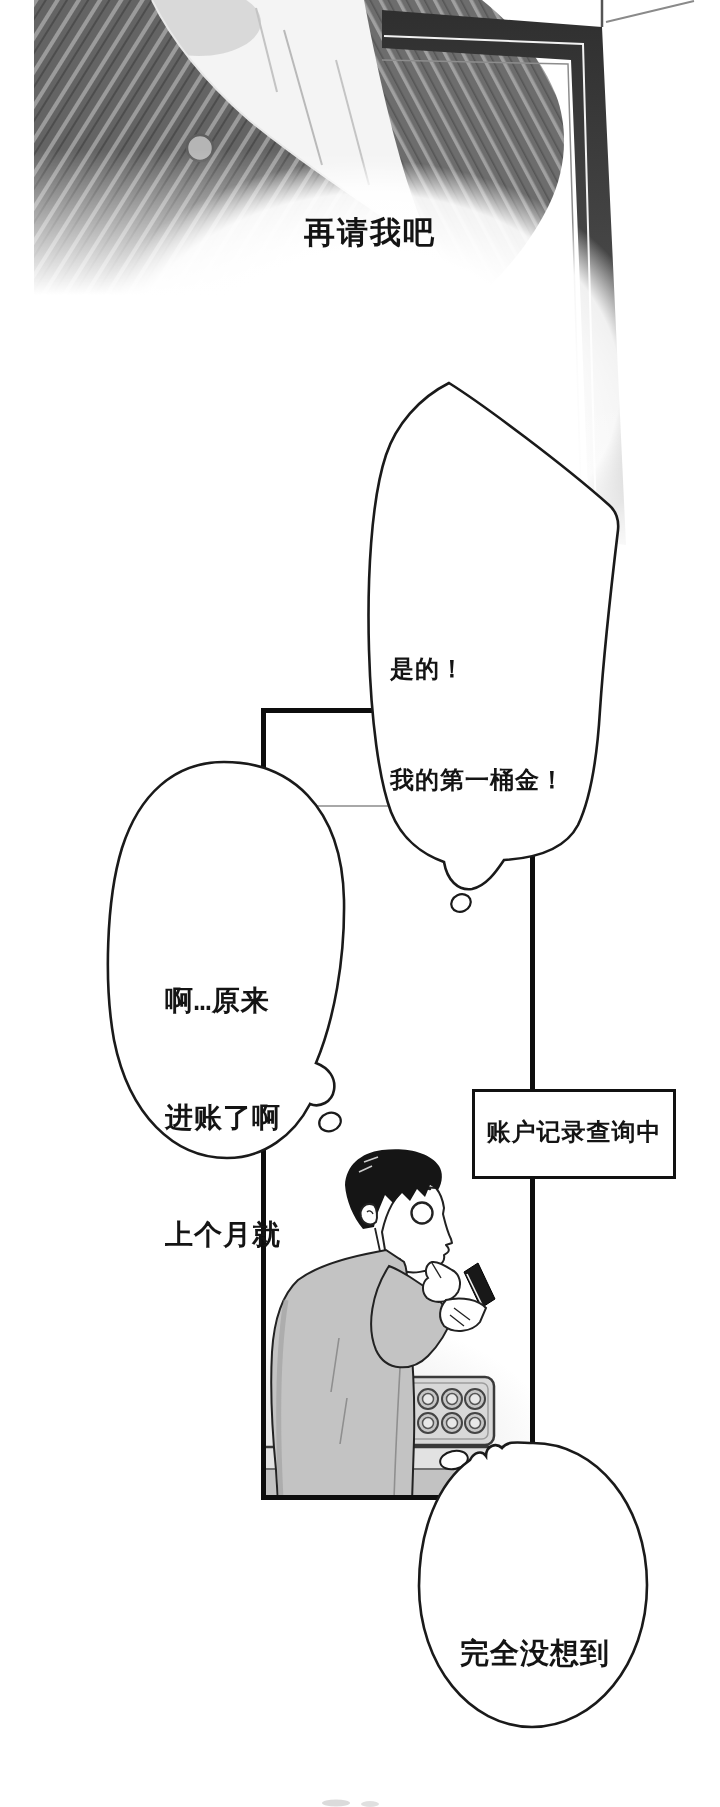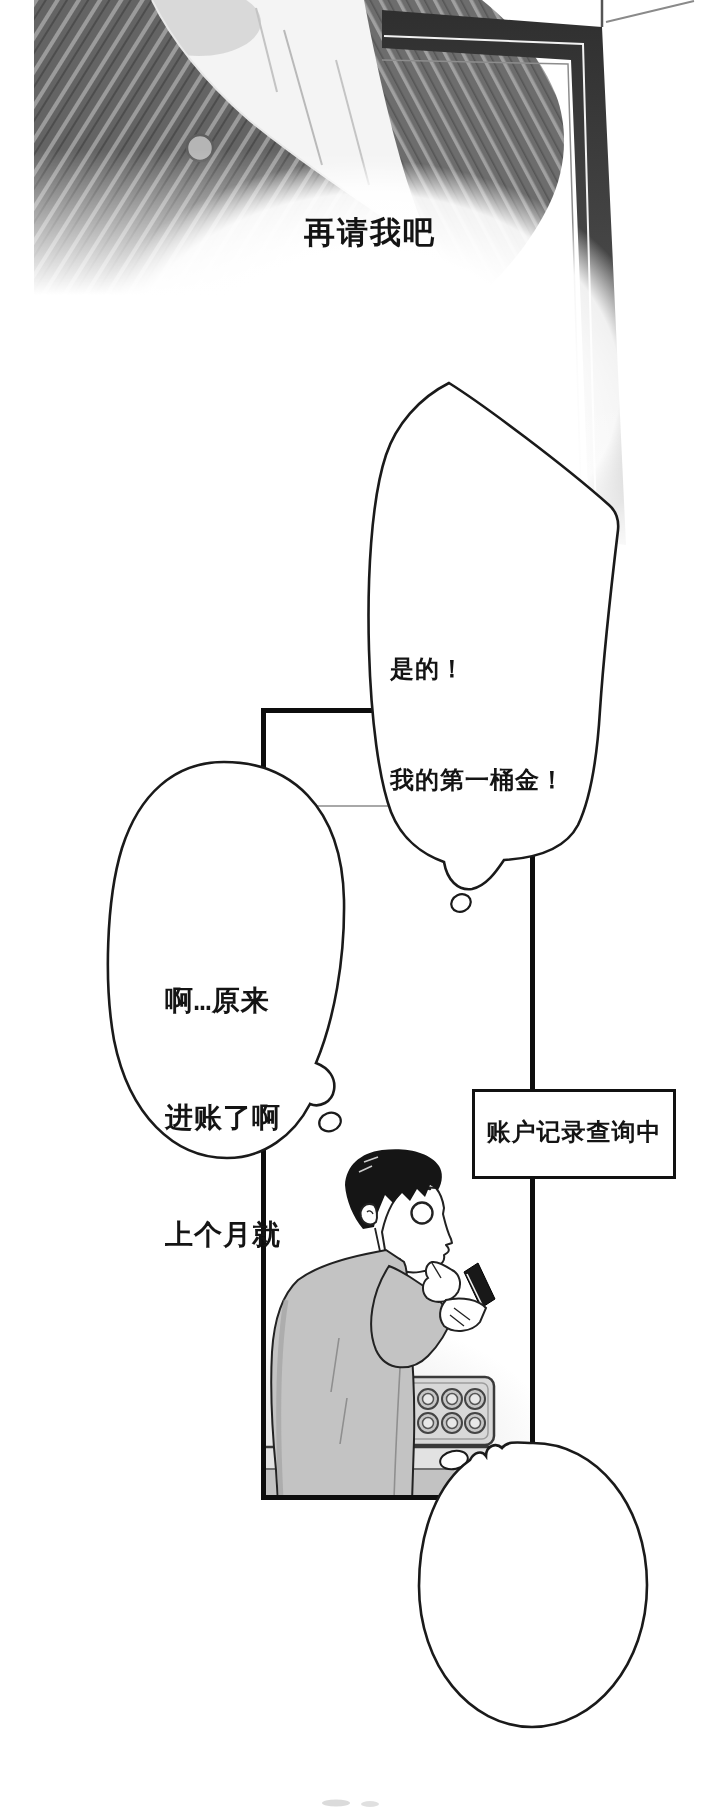--- a/index.html
+++ b/index.html
@@ -233,15 +233,16 @@
 
   <div class="txt thought">
     <span class="bubble-line">啊…原来</span>
     <span class="bubble-line">进账了啊</span>
     <span class="bubble-line">上个月就</span>
   </div>
 
   <div class="txt caption">账户记录查询中</div>
 
   <div class="txt speech2">
+    <span class="bubble-line">完全没想到</span>
   </div>
 
 </div>
 
 </body></html>

